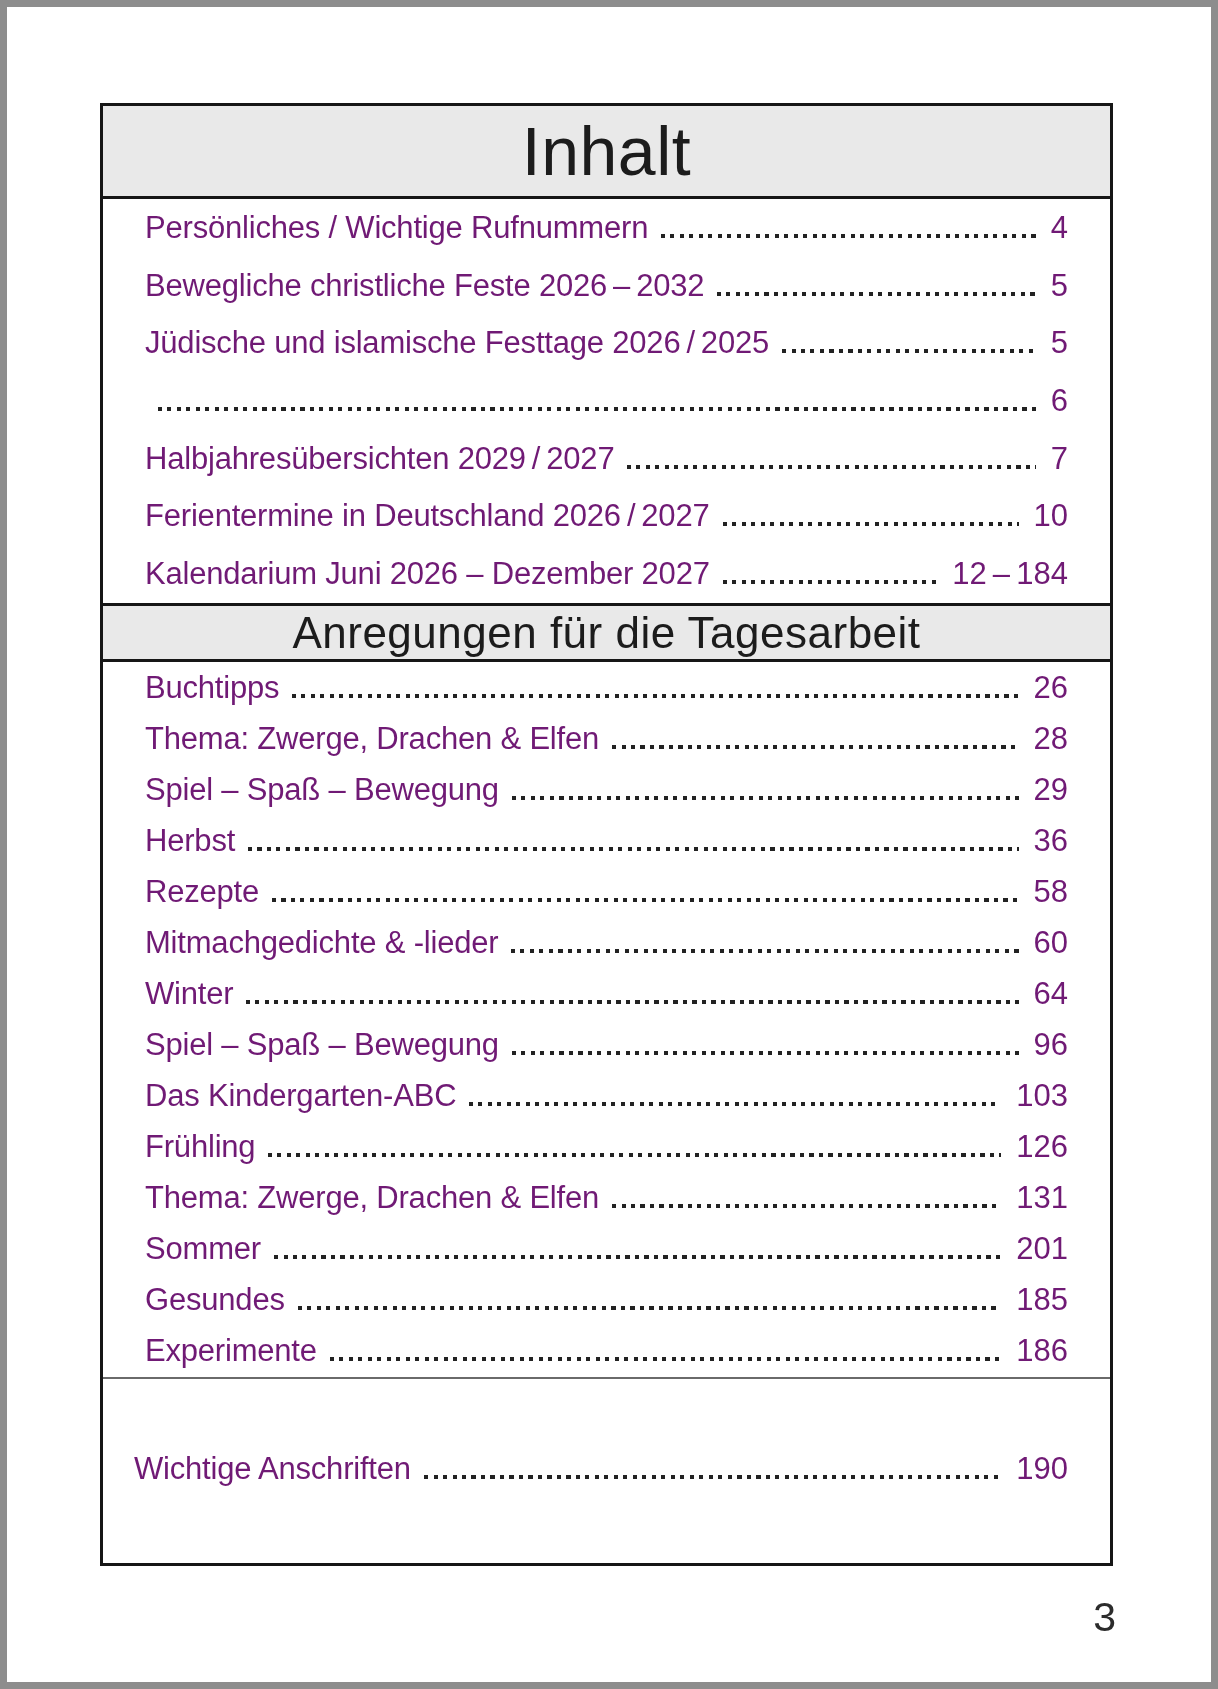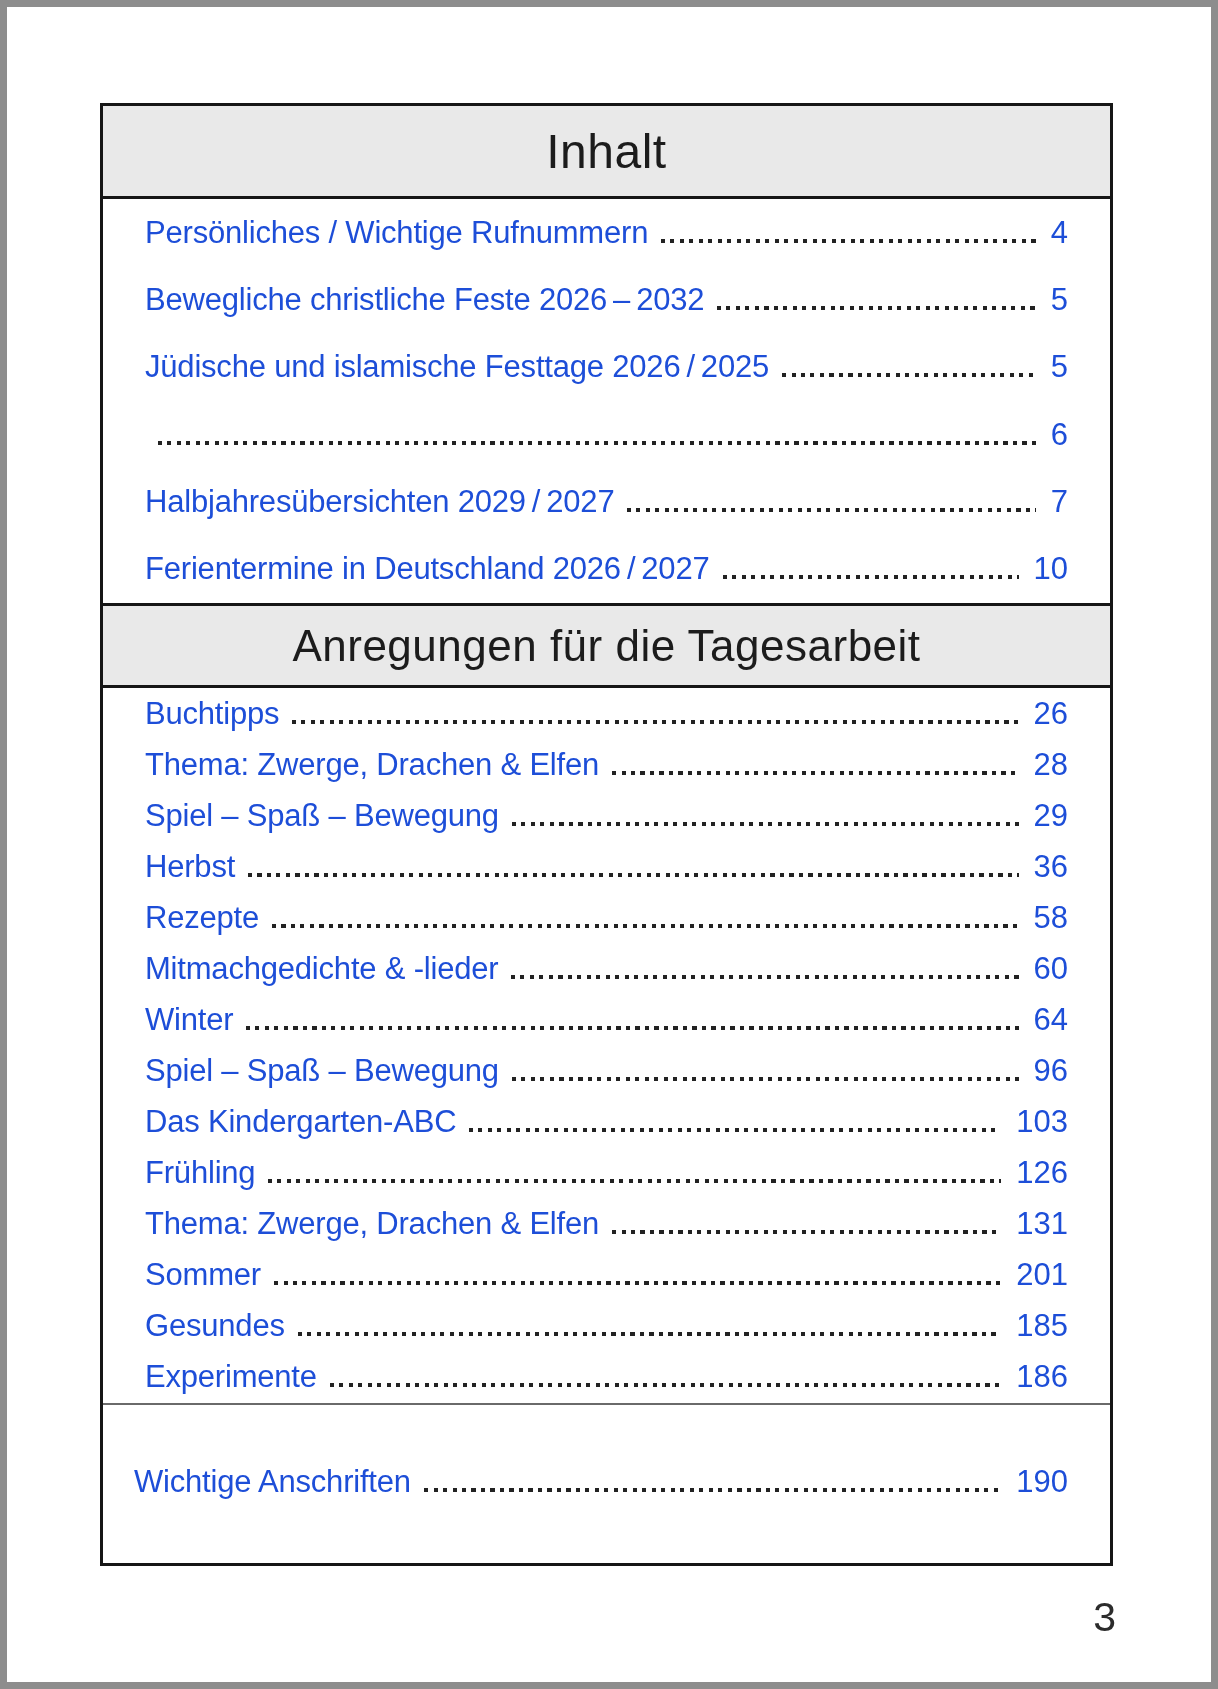--- a/index.html
+++ b/index.html
@@ -27,24 +27,24 @@
   .toc-header {
     flex: none;
     background: #e9e9e9;
     display: flex; align-items: center; justify-content: center;
     color: #1c1c1c;
     letter-spacing: 0.5px;
   }
   .toc-header.h1 {
     height: 93px;
     border-bottom: 3px solid #161616;
-    font-size: 48px;
+    font-size: 68px;
   }
   .toc-header.h2 {
-    height: 85px;
+    height: 59px;
     border-top: 3px solid #161616;
     border-bottom: 3px solid #161616;
     font-size: 44px;
   }
   .toc-list {
     flex: none;
     display: flex; flex-direction: column;
     justify-content: space-around;
     padding: 0 42px 0 42px;
   }
@@ -54,21 +54,21 @@
     flex: 1;
     border-top: 2px solid #6a6a6a;
     display: flex; flex-direction: column; justify-content: center;
     padding: 0 42px 4px 31px;
   }
   .toc-row {
     display: flex;
     align-items: baseline;
     font-size: 31px;
     letter-spacing: -0.2px;
-    color: #1d4ed8;
+    color: #701a75;
     white-space: nowrap;
   }
   .toc-row .label { flex: none; }
   .toc-row .dots {
     flex: 1 1 auto;
     min-width: 0;
     height: 4px;
     margin-left: 13px;
     margin-right: 15px;
     background-image: repeating-linear-gradient(to right, #222222 0 4px, transparent 4px 9.5px);
@@ -119,20 +119,25 @@
     <div class="toc-row">
       <span class="label">Halbjahresübersichten 2029 / 2027</span>
       <span class="dots"></span>
       <span class="num">7</span>
     </div>
     <div class="toc-row">
       <span class="label">Ferientermine in Deutschland 2026 / 2027</span>
       <span class="dots"></span>
       <span class="num">10</span>
     </div>
+    <div class="toc-row">
+      <span class="label">Kalendarium Juni 2026 – Dezember 2027</span>
+      <span class="dots"></span>
+      <span class="num">12 – 184</span>
+    </div>
   </div>
 
   <div class="toc-header h2">Anregungen für die Tagesarbeit</div>
 
   <div class="toc-list s2">
     <div class="toc-row">
       <span class="label">Buchtipps</span>
       <span class="dots"></span>
       <span class="num">26</span>
     </div>

